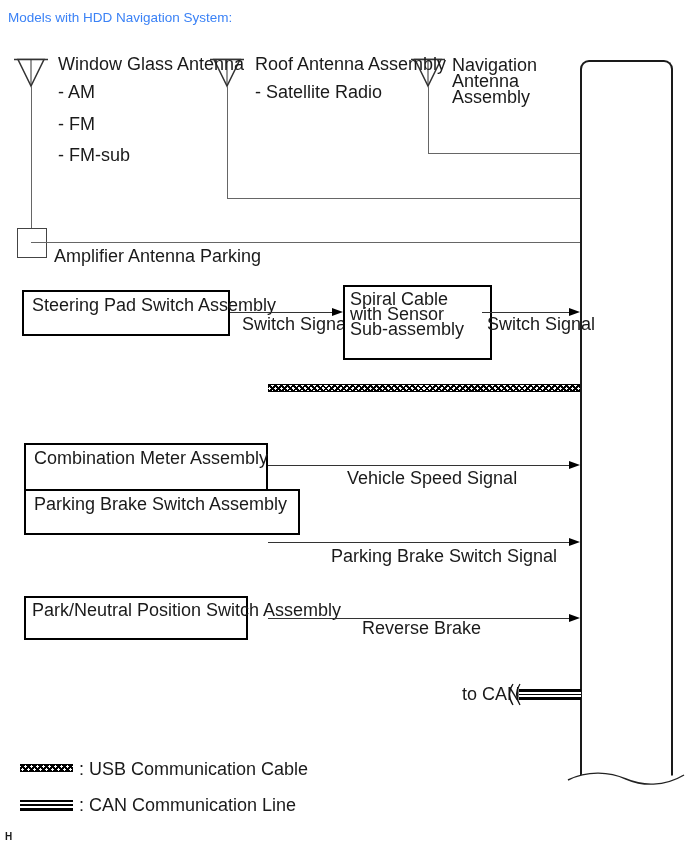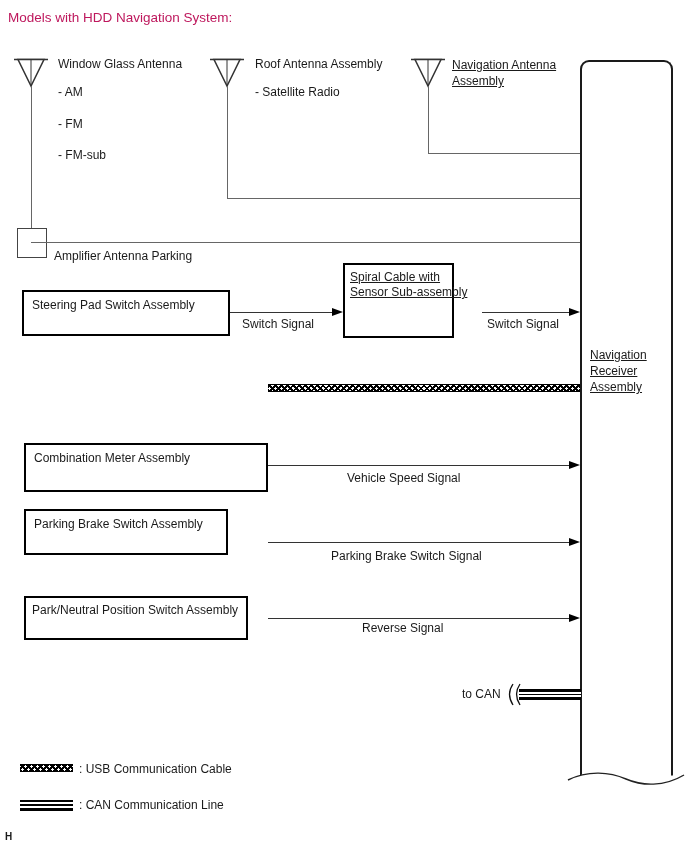--- a/index.html
+++ b/index.html
@@ -1,22 +1,22 @@
 <!DOCTYPE html>
 <html><head>
 <meta charset="utf-8">
 <style>
   html,body{margin:0;padding:0;background:#fff;}
   .canvas{
     position:relative;width:691px;height:854px;background:#ffffff;
     font-family:"Liberation Sans","DejaVu Sans",sans-serif;color:#1a1a1a;overflow:hidden;
   }
-  .txt{position:absolute;font-size:12px;line-height:15px;white-space:nowrap;color:#1a1a1a;}
-  .title{position:absolute;left:8px;top:10px;font-size:13.5px;color:#be185d;}
-  .wrap{white-space:normal;text-decoration:underline;}
+  .txt{position:absolute;font-size:18px;line-height:15px;white-space:nowrap;color:#1a1a1a;}
+  .title{position:absolute;left:8px;top:10px;font-size:13.5px;color:#3b82f6;}
+  .wrap{white-space:normal;}
   .hline{position:absolute;height:0;border-top:1px solid #666;}
   .vline{position:absolute;width:0;border-left:1px solid #666;}
   .sigline{position:absolute;height:0;border-top:1px solid #333;}
   .arrowhead{position:absolute;width:0;height:0;border-left:11px solid #000;
     border-top:4.5px solid transparent;border-bottom:4.5px solid transparent;}
   .box{position:absolute;box-sizing:border-box;border:2px solid #000;background:#fff;}
   .receiver{
     position:absolute;box-sizing:border-box;left:580px;top:60px;width:93px;height:718px;
     border:2px solid #1a1a1a;border-bottom:none;border-radius:9px 9px 0 0;background:#fff;
   }
@@ -73,62 +73,61 @@
   <div class="vline" style="left:226.5px;top:86px;height:112px"></div>
   <div class="hline" style="left:226.5px;top:197.5px;width:354px"></div>
   <div class="vline" style="left:427.5px;top:86px;height:67px"></div>
   <div class="hline" style="left:427.5px;top:152.5px;width:153px"></div>
 
   <div class="amp-box" style="left:17px;top:228px;width:30px;height:30px"></div>
   <div class="hline" style="left:31px;top:241.5px;width:549px"></div>
   <div class="txt" style="left:54px;top:249px">Amplifier Antenna Parking</div>
 
   <div class="receiver"></div>
-  <div class="txt wrap" style="left:590px;top:347px;width:76px;line-height:16px">Navigation Receiver Assembly</div>
   <svg style="left:566px;top:764px" width="120" height="28" viewBox="0 0 120 28">
     <path d="M2,16 C22,6 44,8 60,15 C76,22 98,23 118,11" fill="#ffffff" stroke="#222" stroke-width="1.4"></path>
     <rect x="0" y="16" width="120" height="12" fill="#ffffff" stroke="none" transform="translate(0,7)"></rect>
   </svg>
 
   <div class="box" style="left:22px;top:290px;width:208px;height:46px">
     <div class="txt" style="left:8px;top:6px">Steering Pad Switch Assembly</div>
   </div>
   <div class="sigline" style="left:230px;top:312px;width:104px"></div>
   <div class="arrowhead" style="left:332px;top:308px"></div>
   <div class="txt" style="left:242px;top:317px">Switch Signal</div>
 
-  <div class="box" style="left:343px;top:263px;width:111px;height:75px">
+  <div class="box" style="left:343px;top:285px;width:149px;height:75px">
     <div class="txt wrap" style="left:5px;top:5px;width:130px;line-height:15px">Spiral Cable with Sensor Sub-assembly</div>
   </div>
   <div class="sigline" style="left:482px;top:311.5px;width:88px"></div>
   <div class="arrowhead" style="left:569px;top:307.5px"></div>
   <div class="txt" style="left:487px;top:317px">Switch Signal</div>
 
   <div class="usb-line" style="left:268px;top:384px;width:312px"></div>
 
   <div class="box" style="left:24px;top:443px;width:244px;height:49px">
     <div class="txt" style="left:8px;top:6px">Combination Meter Assembly</div>
   </div>
   <div class="sigline" style="left:268px;top:464.5px;width:302px"></div>
   <div class="arrowhead" style="left:569px;top:460.5px"></div>
   <div class="txt" style="left:347px;top:471px">Vehicle Speed Signal</div>
 
-  <div class="box" style="left:24px;top:509px;width:204px;height:46px">
+  <div class="box" style="left:24px;top:489px;width:276px;height:46px">
     <div class="txt" style="left:8px;top:6px">Parking Brake Switch Assembly</div>
   </div>
   <div class="sigline" style="left:268px;top:541.5px;width:302px"></div>
   <div class="arrowhead" style="left:569px;top:537.5px"></div>
   <div class="txt" style="left:331px;top:549px">Parking Brake Switch Signal</div>
 
   <div class="box" style="left:24px;top:596px;width:224px;height:44px">
     <div class="txt" style="left:6px;top:5px">Park/Neutral Position Switch Assembly</div>
   </div>
   <div class="sigline" style="left:268px;top:617.5px;width:302px"></div>
   <div class="arrowhead" style="left:569px;top:613.5px"></div>
-  <div class="txt" style="left:362px;top:621px">Reverse Signal</div>
+  <div class="txt" style="left:362px;top:621px">Reverse Brake</div>
 
   <div class="txt" style="left:462px;top:687px">to CAN</div>
   <svg style="left:504px;top:683px" width="20" height="23" viewBox="0 0 20 23">
     <path d="M9,1 Q2,11 9,22" fill="none" stroke="#111" stroke-width="1.3"></path>
     <path d="M16,1 Q9,11 16,22" fill="none" stroke="#111" stroke-width="1.3"></path>
   </svg>
   <div class="can-line" style="left:519px;top:689px;width:62px"></div>
 
   <div class="usb-line" style="left:20px;top:764px;width:53px"></div>
   <div class="txt" style="left:79px;top:762px">: USB Communication Cable</div>

